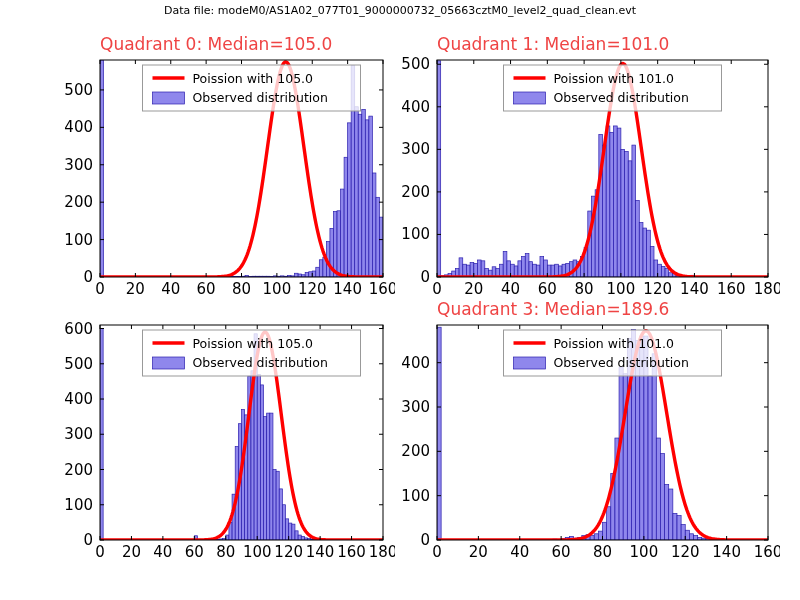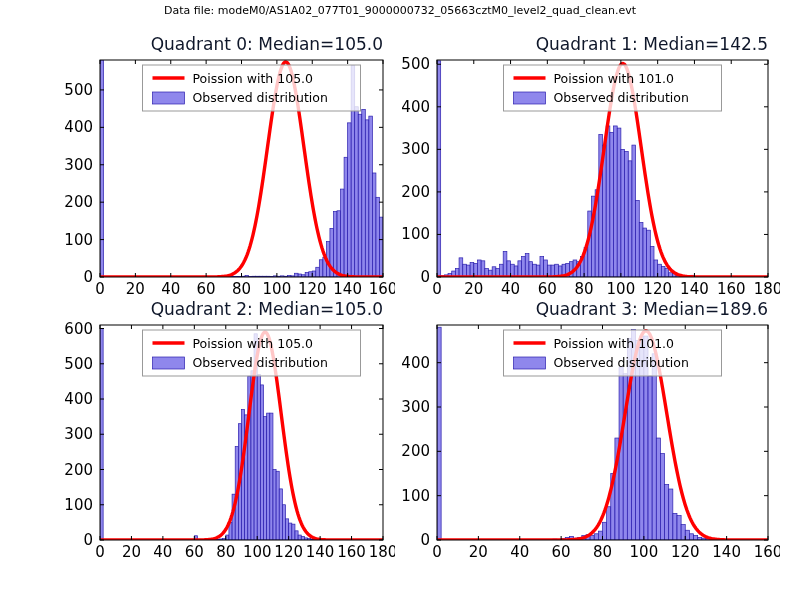--- a/index.html
+++ b/index.html
@@ -9,22 +9,22 @@
     overflow:hidden;
   }
   #figure{position:relative;width:800px;height:600px;}
   .fig-title{
     position:absolute;top:4px;left:0;width:800px;
     text-align:center;font-size:11px;color:#000;
     white-space:nowrap;
   }
   .panel{position:absolute;}
   .panel-title{
-    position:absolute;left:0;width:100%;text-align:right;
-    font-size:17px;color:#0f172a;white-space:nowrap;
+    position:absolute;left:0;width:100%;text-align:left;
+    font-size:17px;color:#ef4444;white-space:nowrap;
   }
   svg{display:block;}
   .axis-line{stroke:#000;stroke-width:1;fill:none;}
   .tick-line{stroke:#000;stroke-width:1;}
   .tick-label{font-family:"DejaVu Sans","Liberation Sans",sans-serif;font-size:15px;fill:#000;}
   .bar{fill:#7b72e9;fill-opacity:0.85;stroke:#2b1fae;stroke-width:0.7;}
   .curve{fill:none;stroke:#ff0000;stroke-width:3.4;stroke-linejoin:round;stroke-linecap:round;}
   .legend-box{fill:#ffffff;fill-opacity:0.78;stroke:#999999;stroke-width:1;}
   .legend-text{font-family:"DejaVu Sans","Liberation Sans",sans-serif;font-size:12.5px;fill:#000;}
   .legend-line{stroke:#ff0000;stroke-width:3.4;}
@@ -145,21 +145,21 @@
           <g>
             <rect x="100.5" y="11" width="218" height="46" class="legend-box"></rect>
             <line x1="110.5" y1="24" x2="142.5" y2="24" class="legend-line"></line>
             <text x="150.5" y="29" class="legend-text">Poission with 105.0</text>
             <rect x="110.5" y="38" width="32" height="12" class="legend-patch"></rect>
             <text x="150.5" y="48" class="legend-text">Observed distribution</text>
           </g>
         </svg>
       </div>
       <div class="panel" style="left: 379px; top: 54px; width: 401px; height: 249px;">
-        <div class="panel-title" style="top: -20px; left: 58px; width: 331px;">Quadrant 1: Median=142.5</div>
+        <div class="panel-title" style="top: -20px; left: 58px; width: 331px;">Quadrant 1: Median=101.0</div>
         <svg width="401" height="249">
           <defs>
             <clipPath id="clip-quadrant-1">
               <rect x="58" y="6" width="331" height="217"></rect>
             </clipPath>
           </defs>
           <g clip-path="url(#clip-quadrant-1)">
             <rect x="58" y="6.850980392156856" width="3.677777777777777" height="216.14901960784314" class="bar"></rect>
             <rect x="61.67777777777778" y="221.7235294117647" width="3.677777777777777" height="1.2764705882352985" class="bar"></rect>
             <rect x="65.35555555555555" y="220.87254901960785" width="3.677777777777777" height="2.1274509803921546" class="bar"></rect>
@@ -285,21 +285,20 @@
           <g>
             <rect x="124.5" y="11" width="218" height="46" class="legend-box"></rect>
             <line x1="134.5" y1="24" x2="166.5" y2="24" class="legend-line"></line>
             <text x="174.5" y="29" class="legend-text">Poission with 101.0</text>
             <rect x="134.5" y="38" width="32" height="12" class="legend-patch"></rect>
             <text x="174.5" y="48" class="legend-text">Observed distribution</text>
           </g>
         </svg>
       </div>
       <div class="panel" style="left: 42px; top: 319px; width: 353px; height: 247px;">
-        <div class="panel-title" style="top: -20px; left: 58px; width: 283px;">Quadrant 2: Median=105.0</div>
         <svg width="353" height="247">
           <defs>
             <clipPath id="clip-quadrant-2">
               <rect x="58" y="6" width="283" height="215"></rect>
             </clipPath>
           </defs>
           <g clip-path="url(#clip-quadrant-2)">
             <rect x="58" y="9.52459016393442" width="3.1444444444444457" height="211.47540983606558" class="bar"></rect>
             <rect x="152.33333333333331" y="216.77049180327867" width="3.1444444444444457" height="4.229508196721326" class="bar"></rect>
             <rect x="155.47777777777776" y="220.29508196721312" width="3.1444444444444457" height="0.7049180327868783" class="bar"></rect>

